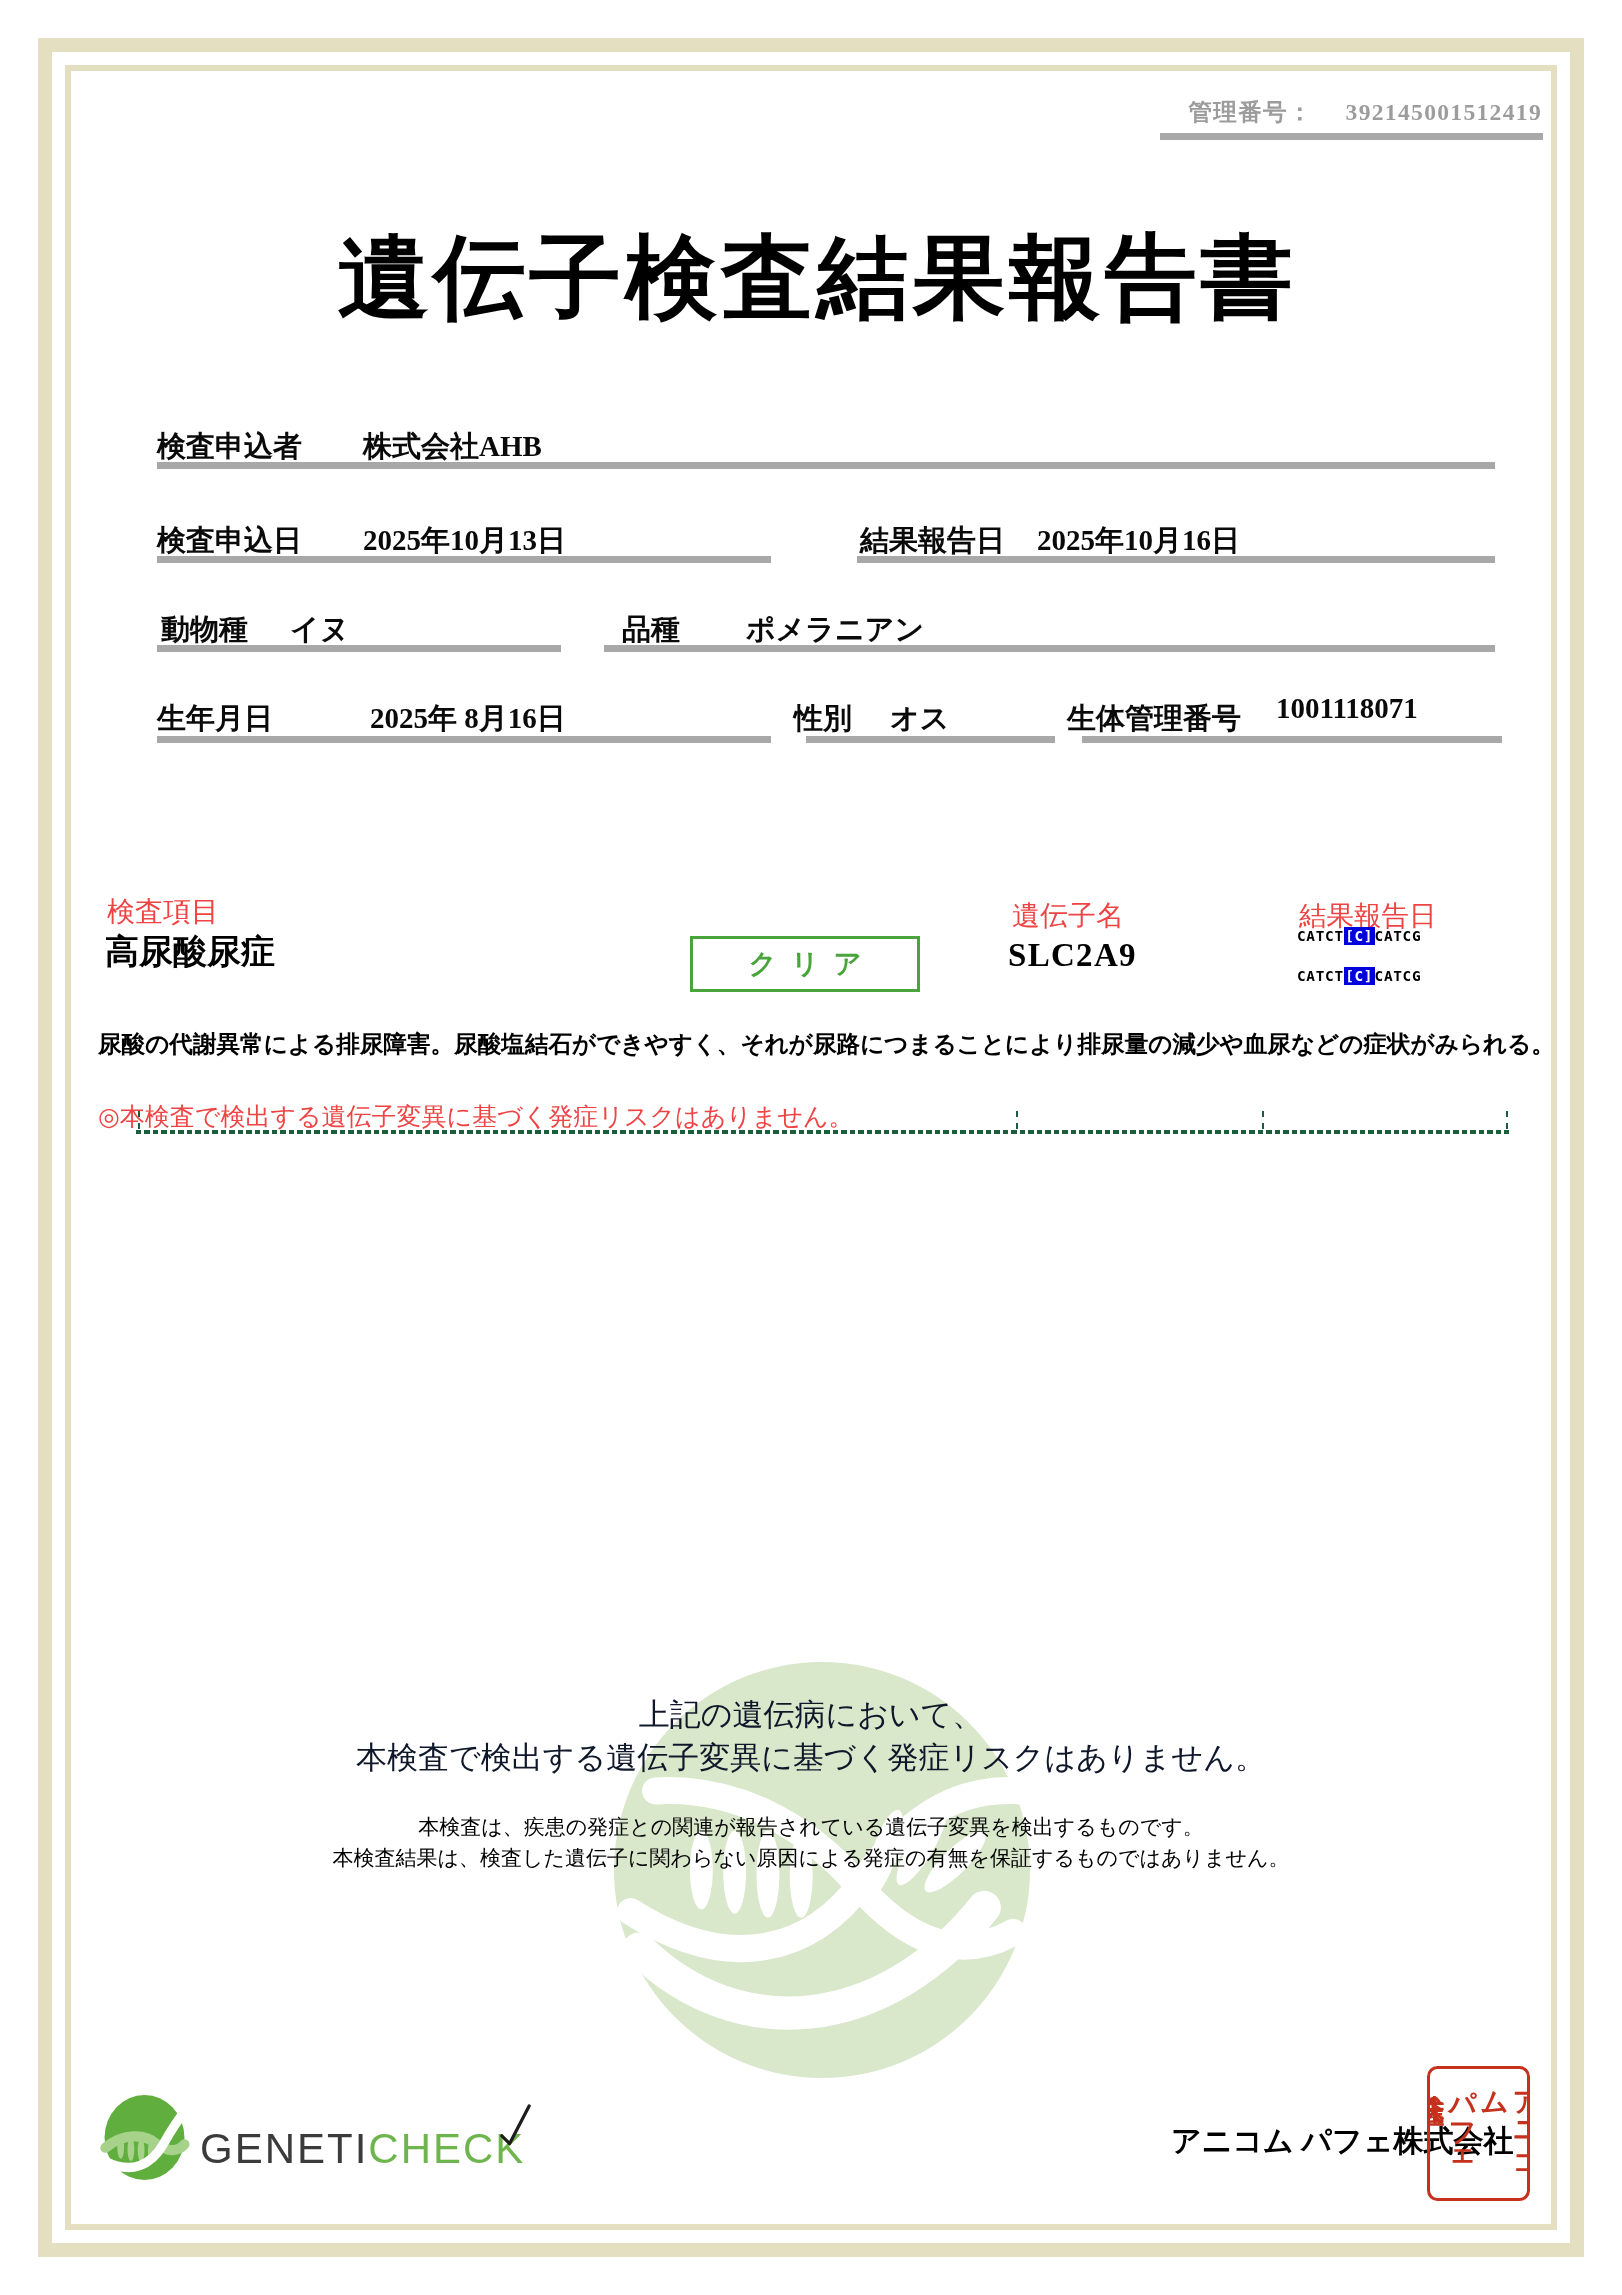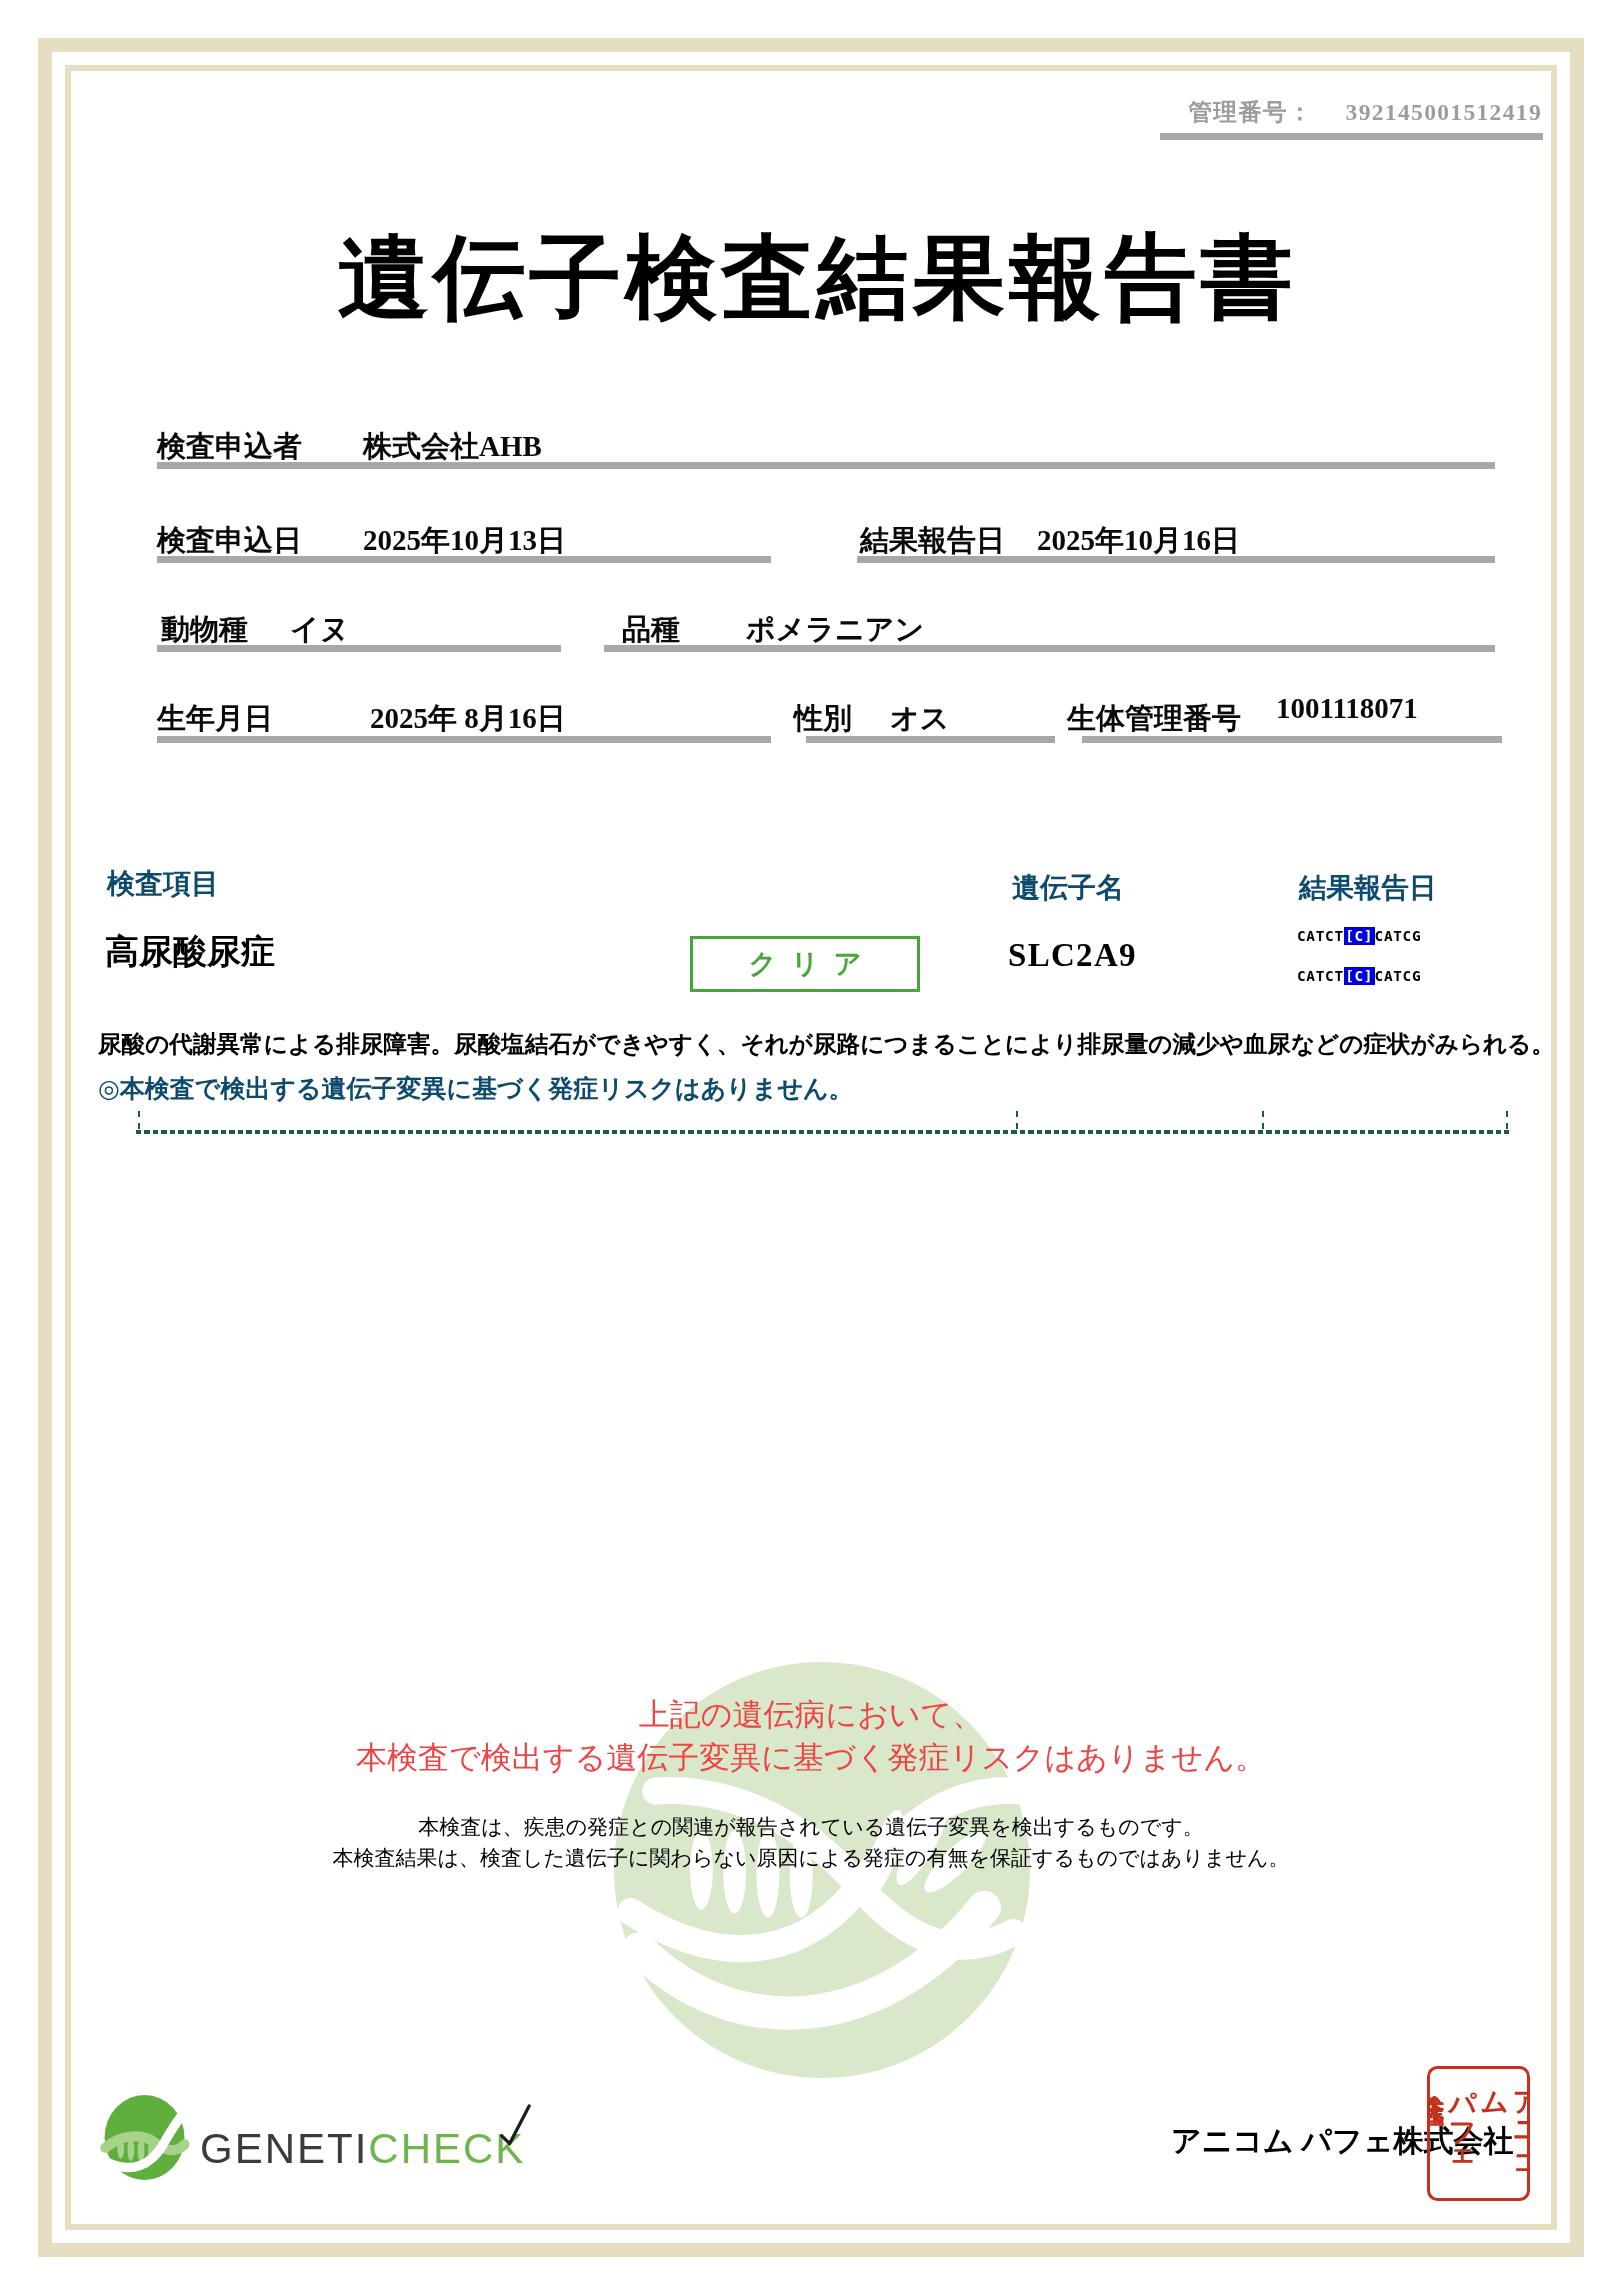--- a/index.html
+++ b/index.html
@@ -21,39 +21,39 @@
   
   .title{left:0;right:0;top:216px;text-align:center;font-size:92px;font-weight:bold;color:#000;
          letter-spacing:3.9px;padding-left:12px;}
 
   
   .flabel{font-size:29px;font-weight:bold;color:#0a0a0a;white-space:nowrap;}
   .fvalue{font-size:29px;font-weight:bold;color:#0a0a0a;white-space:nowrap;}
   .bar{position:absolute;height:6.5px;background:#a8a8a8;}
 
   
-  .sec-green{color:#0c4a6e;font-weight:bold;white-space:nowrap;}
+  .sec-green{color:#ef4444;font-weight:normal;white-space:nowrap;margin-top:28px;}
   .disease{font-size:34px;font-weight:bold;color:#000;}
   .clear-box{left:690px;top:936px;width:224px;height:50px;border:3.3px solid #4aa43c;
              display:flex;align-items:center;justify-content:center;}
   .clear-text{color:#4aa43c;font-size:27.5px;font-weight:bold;letter-spacing:14.4px;text-indent:14.4px;}
   .gene-name{font-size:33px;font-weight:bold;color:#000;letter-spacing:1.3px;}
   .seq{font-size:14.4px;font-weight:bold;color:#000;white-space:nowrap;letter-spacing:0.7px;}
   .seq .hl{background:#0000dd;color:#ffffff;padding:0.7px 1.3px;}
   .desc{font-size:23.6px;font-weight:bold;color:#000;white-space:nowrap;margin-top:12px;}
   .risk{font-size:25px;}
 
   
   .vdash{position:absolute;width:0;border-left:2px dashed #1b5e3b;top:1111px;height:18.3px;}
   .hdots{left:136px;top:1130px;width:1373px;height:3.9px;
          background:repeating-linear-gradient(90deg,#1b5e3b 0 5.2px,transparent 5.2px 8.5px);}
 
   
   .watermark{left:614px;top:1662px;width:416px;height:416px;}
-  .sum-big{left:0;right:0;top:1693px;text-align:center;font-size:31px;color:#ef4444;line-height:43px;
+  .sum-big{left:0;right:0;top:1693px;text-align:center;font-size:31px;color:#0f172a;line-height:43px;
            font-weight:500;}
   .sum-small{left:0;right:0;top:1811px;text-align:center;font-size:21px;color:#000;line-height:31px;}
 
   
   .logo-mark{left:98px;top:2095px;width:93px;height:85px;}
   .logo-text{left:200px;top:2125px;font-size:42px;letter-spacing:2px;white-space:nowrap;}
   .logo-text .lt-dark{color:#3b3b3b;}
   .logo-text .lt-green{color:#6fb54e;}
   .logo-check{left:486px;top:2102px;width:46px;height:65px;}
 

